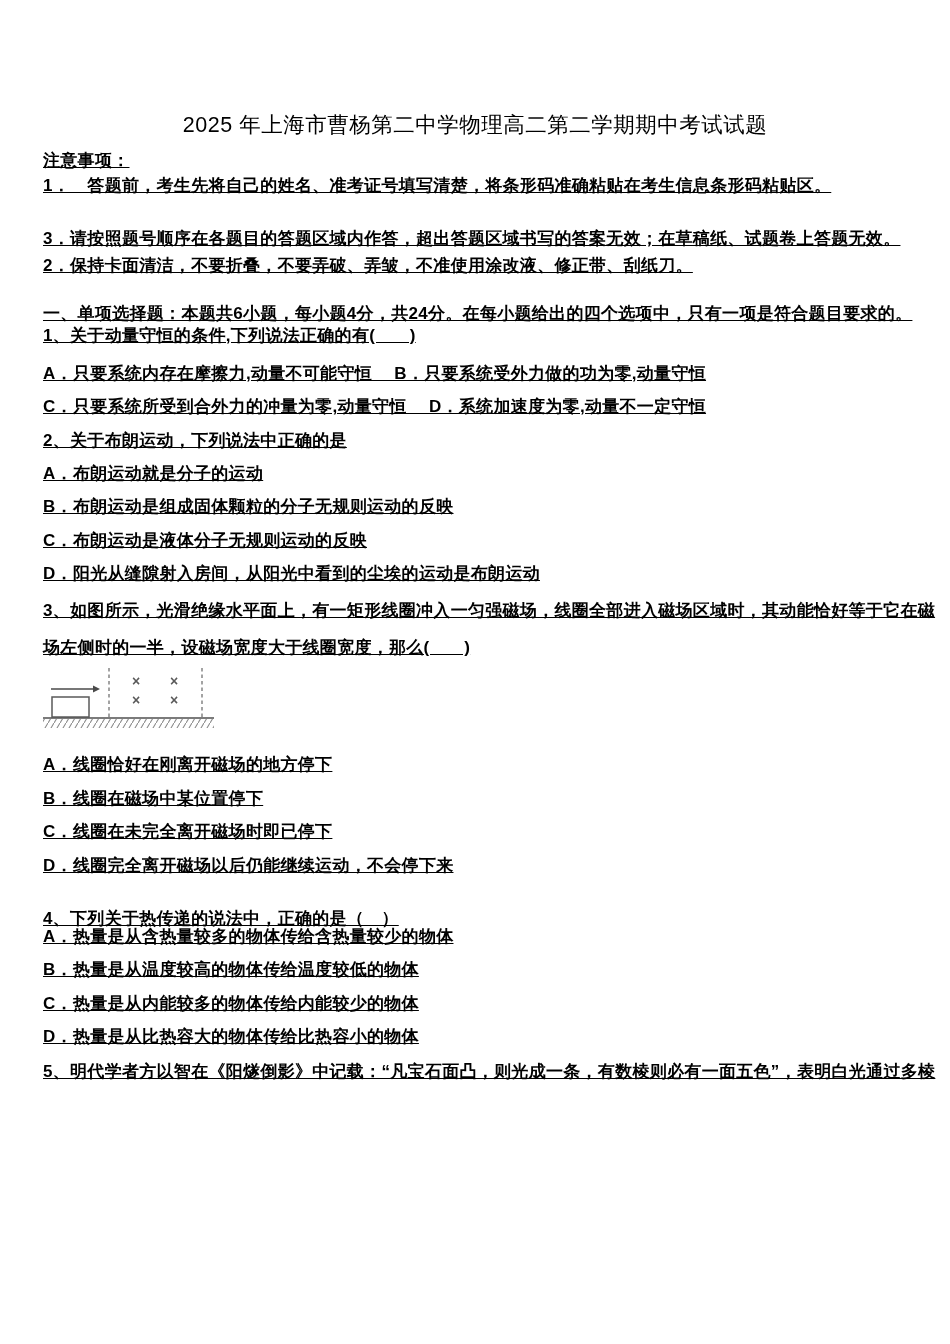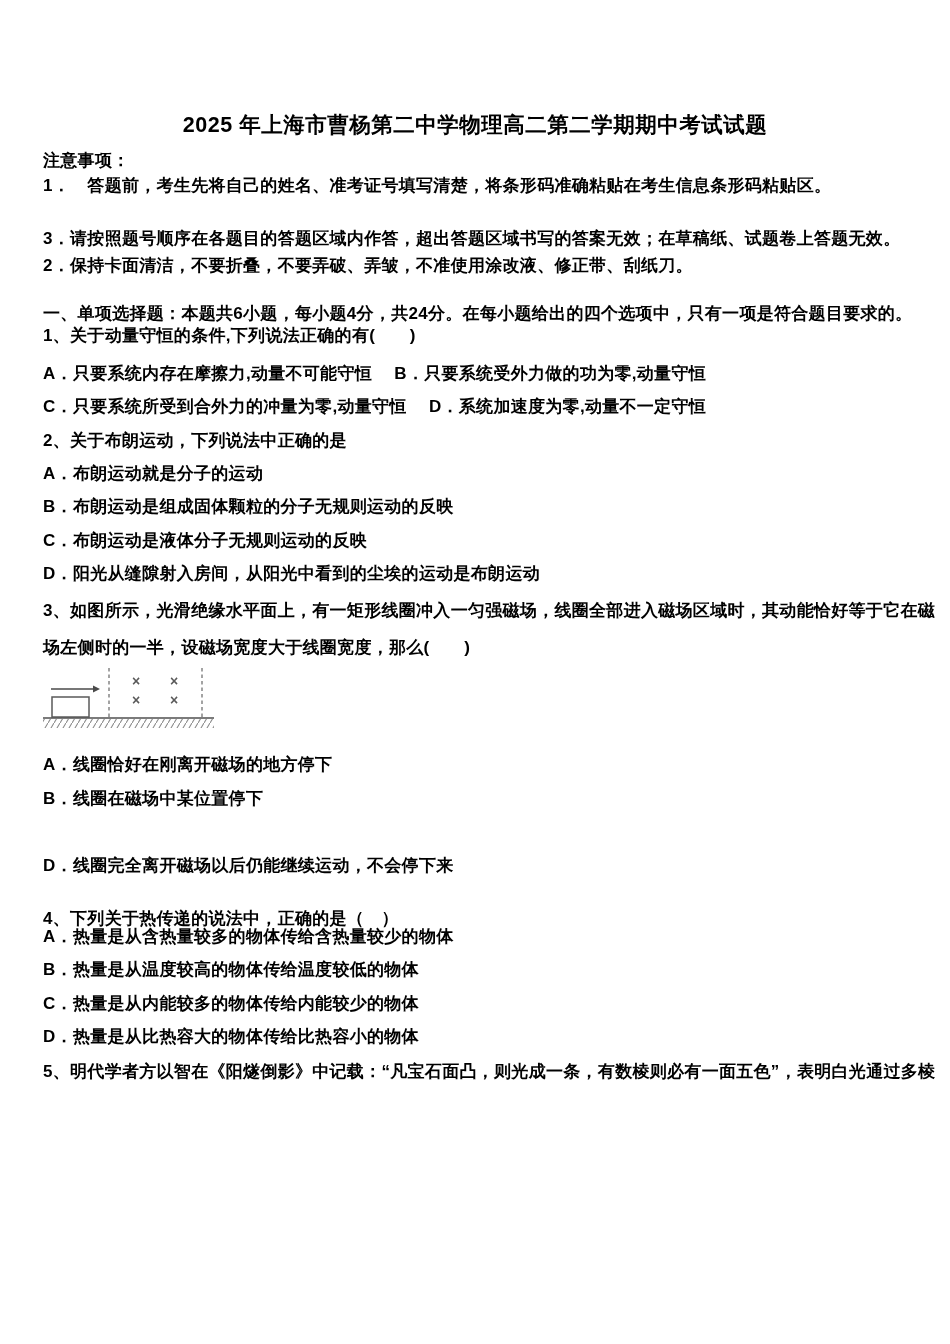--- a/index.html
+++ b/index.html
@@ -12,32 +12,33 @@
     color: #000000;
     font-family: "Liberation Sans", "DejaVu Sans", sans-serif;
     overflow: hidden;
   }
   .title {
     position: absolute;
     left: 0; right: 0;
     top: 110px;
     text-align: center;
     font-size: 21.5px;
-    font-weight: 700;
+    font-weight: 400;
     letter-spacing: 0.5px;
     white-space: nowrap;
   }
   .line {
     position: absolute;
     left: 43px;
     font-size: 17px;
     font-weight: 600;
     line-height: 1.25;
     letter-spacing: 0.3px;
     white-space: pre;
+    text-decoration: underline;
   }
   .var {
     font-family: "Liberation Serif", "DejaVu Serif", serif;
     font-style: italic;
     font-weight: 700;
   }
   .figure {
     position: absolute;
     left: 42px;
     top: 663px;
@@ -86,20 +87,21 @@
     <text x="94" y="23" font-size="14" fill="#5a5a5a" text-anchor="middle" font-weight="600">×</text>
     <text x="132" y="23" font-size="14" fill="#5a5a5a" text-anchor="middle" font-weight="600">×</text>
     <text x="94" y="42" font-size="14" fill="#5a5a5a" text-anchor="middle" font-weight="600">×</text>
     <text x="132" y="42" font-size="14" fill="#5a5a5a" text-anchor="middle" font-weight="600">×</text>
     <line x1="1" y1="55" x2="172" y2="55" stroke="#4f4f4f" stroke-width="1.6"></line>
     <rect x="1" y="56" width="171" height="9" fill="url(#hatch)"></rect>
   </svg>
 
   <div class="line" style="top:754px">A．线圈恰好在刚离开磁场的地方停下</div>
   <div class="line" style="top:788px">B．线圈在磁场中某位置停下</div>
+  <div class="line" style="top:821px">C．线圈在未完全离开磁场时即已停下</div>
   <div class="line" style="top:855px">D．线圈完全离开磁场以后仍能继续运动，不会停下来</div>
 
   <div class="line" style="top:908px">4、下列关于热传递的说法中，正确的是（　）</div>
   <div class="line" style="top:926px">A．热量是从含热量较多的物体传给含热量较少的物体</div>
   <div class="line" style="top:959px">B．热量是从温度较高的物体传给温度较低的物体</div>
   <div class="line" style="top:993px">C．热量是从内能较多的物体传给内能较少的物体</div>
   <div class="line" style="top:1026px">D．热量是从比热容大的物体传给比热容小的物体</div>
 
   <div class="line" style="top:1061px">5、明代学者方以智在《阳燧倒影》中记载：“凡宝石面凸，则光成一条，有数棱则必有一面五色”，表明白光通过多棱</div>
 

